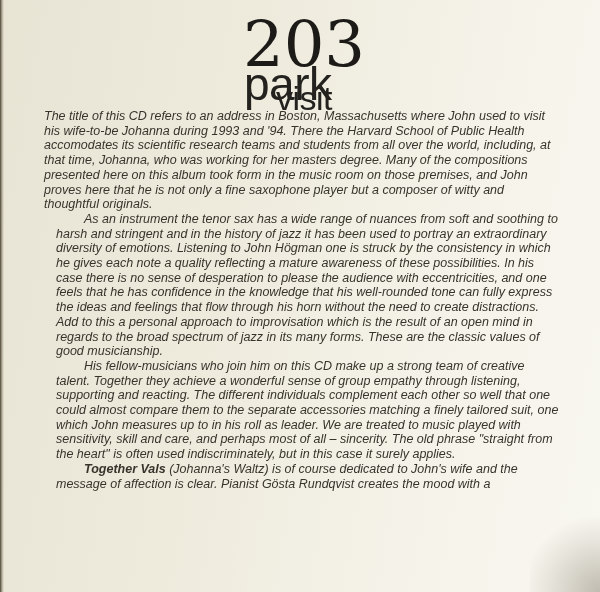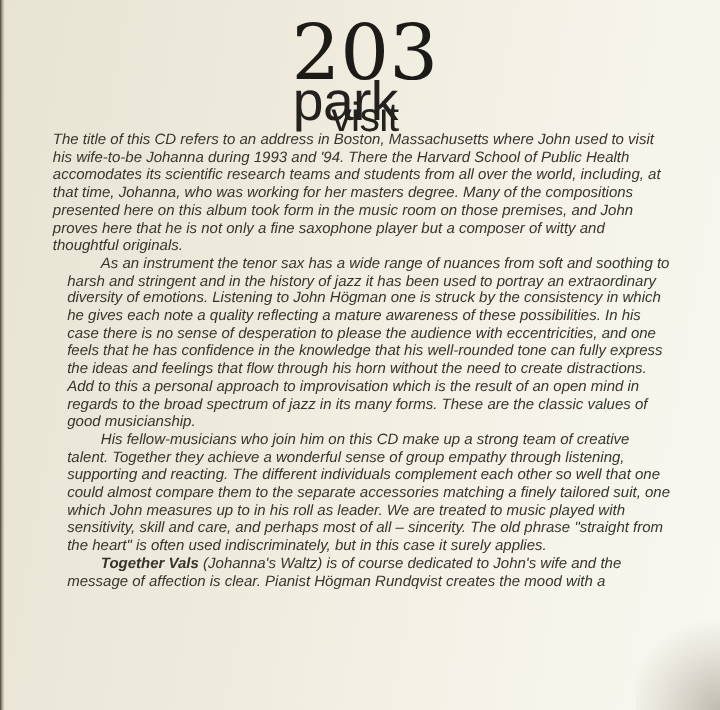--- a/index.html
+++ b/index.html
@@ -53,15 +53,15 @@
   <header>
     <div class="title-number">203</div>
     <div class="title-park">park</div>
     <div class="title-drive">visit</div>
   </header>
 
   <main class="body-text">
     <p>The title of this CD refers to an address in Boston, Massachusetts where John used to visit his wife-to-be Johanna during 1993 and '94. There the Harvard School of Public Health accomodates its scientific research teams and students from all over the world, including, at that time, Johanna, who was working for her masters degree. Many of the compositions presented here on this album took form in the music room on those premises, and John proves here that he is not only a fine saxophone player but a composer of witty and thoughtful originals.</p>
     <p class="indent">As an instrument the tenor sax has a wide range of nuances from soft and soothing to harsh and stringent and in the history of jazz it has been used to portray an extraordinary diversity of emotions. Listening to John Högman one is struck by the consistency in which he gives each note a quality reflecting a mature awareness of these possibilities. In his case there is no sense of desperation to please the audience with eccentricities, and one feels that he has confidence in the knowledge that his well-rounded tone can fully express the ideas and feelings that flow through his horn without the need to create distractions. Add to this a personal approach to improvisation which is the result of an open mind in regards to the broad spectrum of jazz in its many forms. These are the classic values of good musicianship.</p>
     <p class="indent">His fellow-musicians who join him on this CD make up a strong team of creative talent. Together they achieve a wonderful sense of group empathy through listening, supporting and reacting. The different individuals complement each other so well that one could almost compare them to the separate accessories matching a finely tailored suit, one which John measures up to in his roll as leader. We are treated to music played with sensitivity, skill and care, and perhaps most of all – sincerity. The old phrase "straight from the heart" is often used indiscriminately, but in this case it surely applies.</p>
-    <p class="indent"><strong>Together Vals</strong><span> (Johanna's Waltz) is of course dedicated to John's wife and the message of affection is clear. Pianist Högman Rundqvist creates the mood with a</span></p>
+    <p class="indent"><strong>Together Vals</strong><span> (Johanna's Waltz) is of course dedicated to John's wife and the message of affection is clear. Pianist Gösta Rundqvist creates the mood with a</span></p>
   </main>
 </div>
 
 </body></html>

